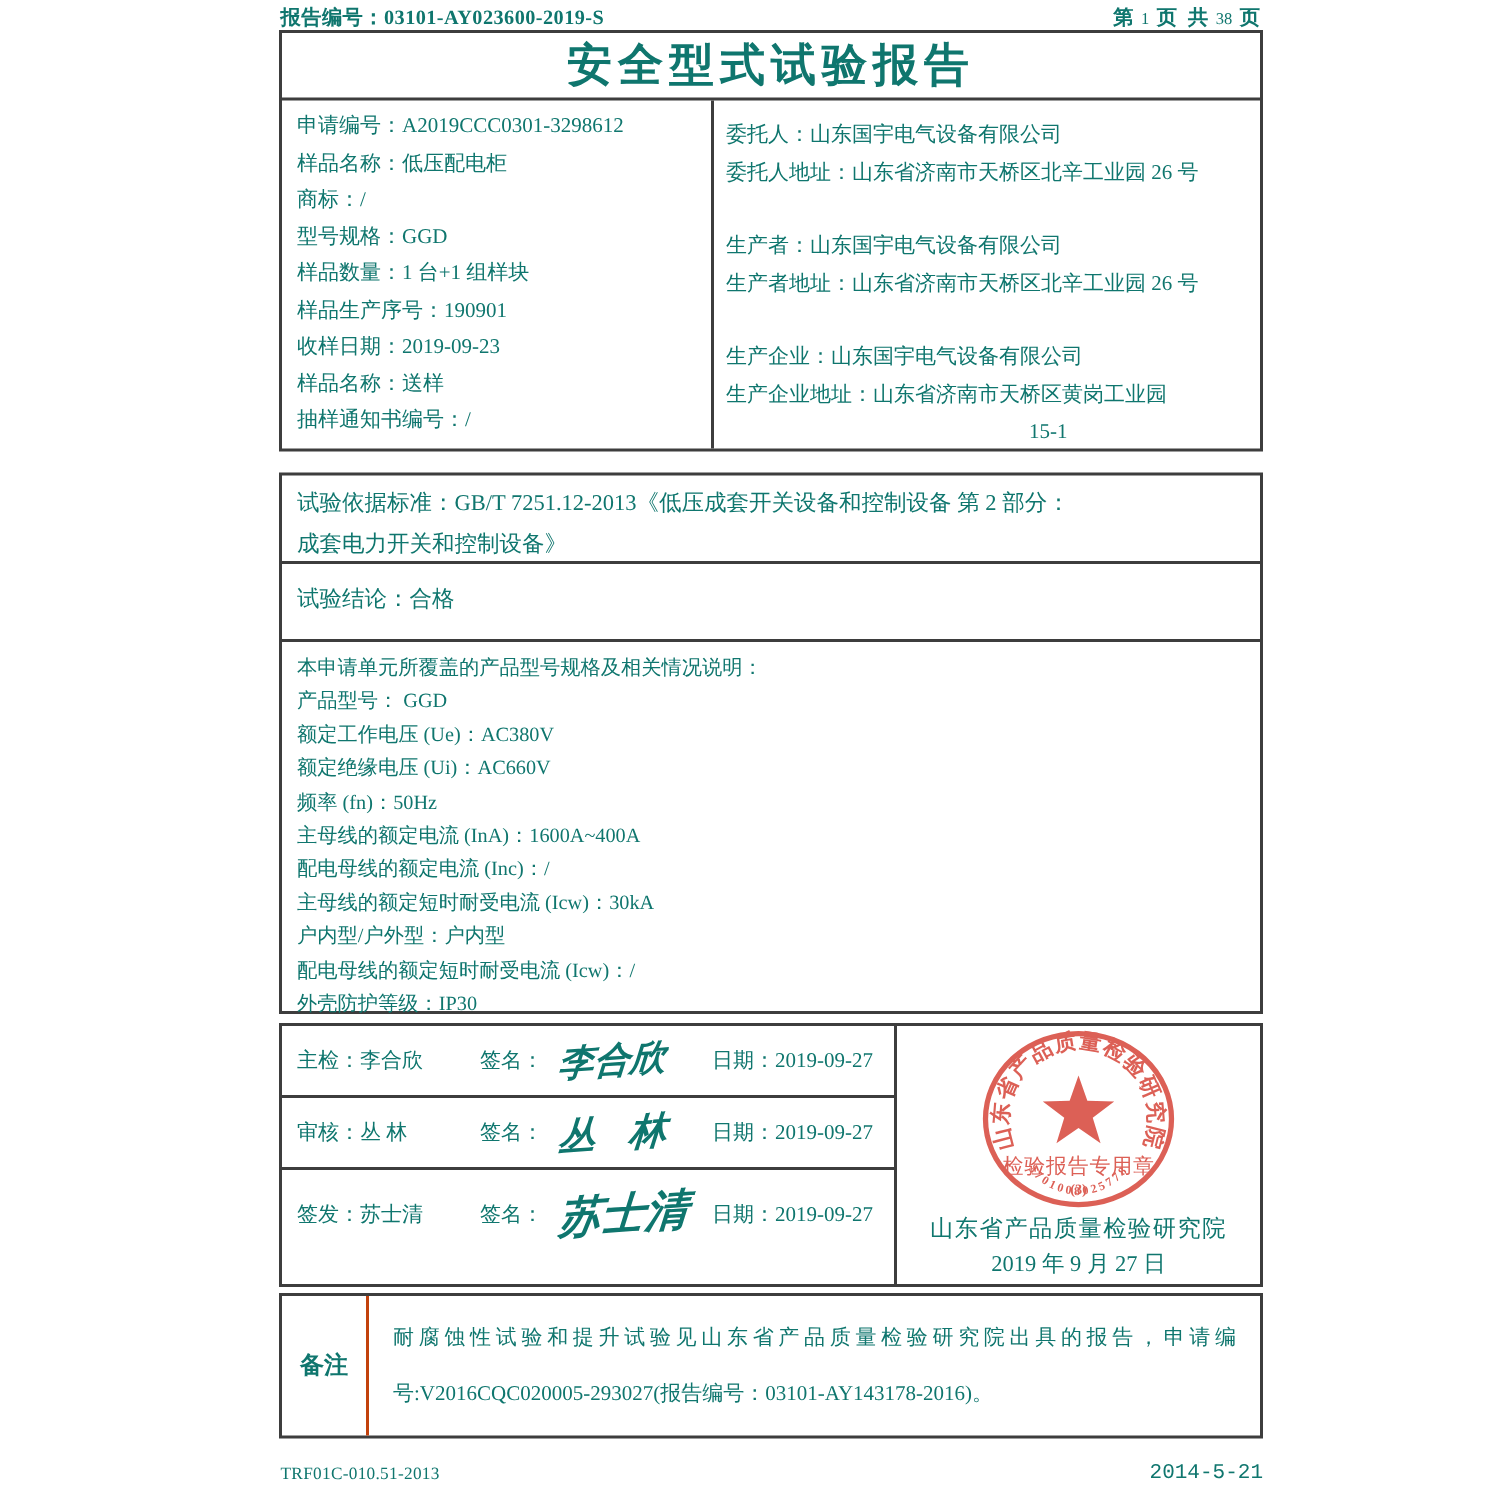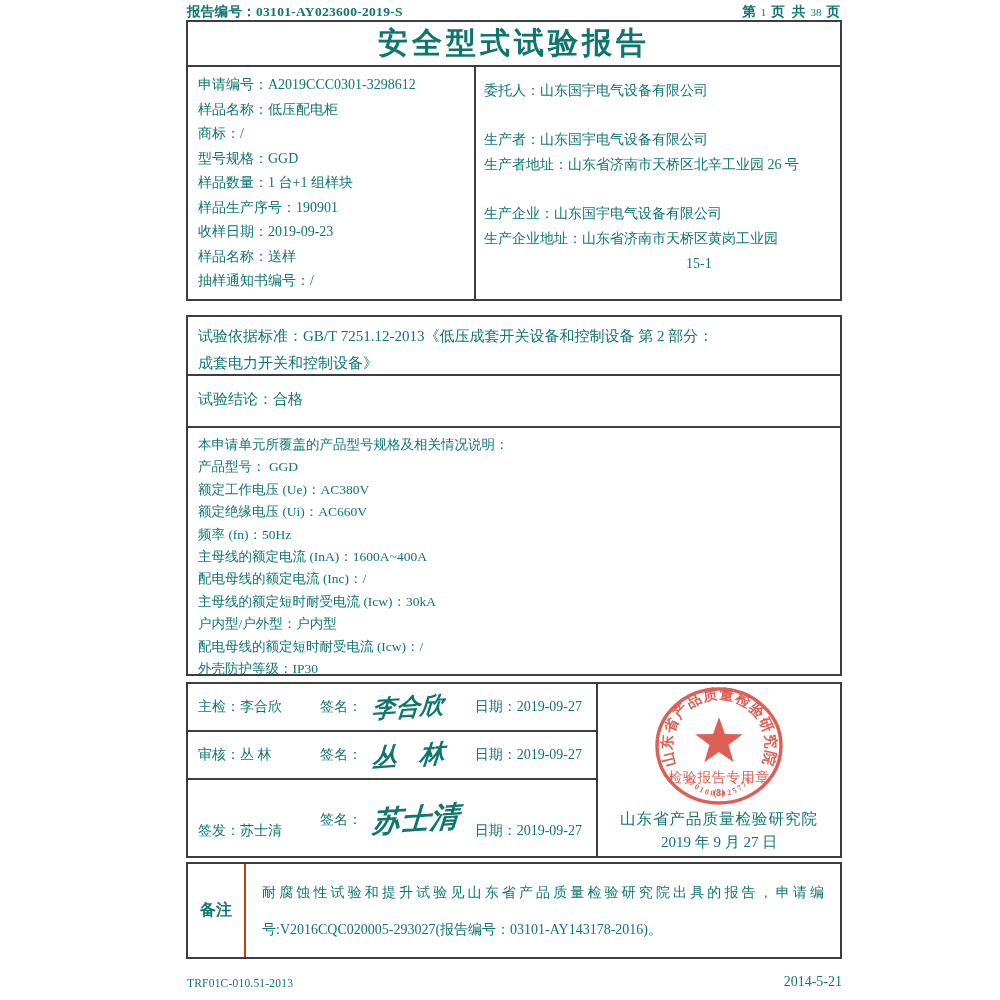--- a/index.html
+++ b/index.html
@@ -26,37 +26,37 @@
   .indent-151 { padding-left:202px; }
   
   .sec2 { position:absolute; left:162px; top:315px; width:656px; border:2px solid #3d3d3d; }
   .std-row { height:59px; border-bottom:2px solid #3d3d3d; padding:6px 10px 0 10px; font-size:15px; line-height:27px; }
   .concl-row { height:52px; border-bottom:2px solid #3d3d3d; padding:14px 10px 0 10px; font-size:15px; }
   .specs-row { height:246px; padding:6px 10px 0 10px; font-size:13.5px; line-height:22.4px; }
   
   .sec3 { position:absolute; left:162px; top:682px; width:656px; height:176px; border:2px solid #3d3d3d; display:flex; }
   .sig-col { width:410px; border-right:2px solid #3d3d3d; display:flex; flex-direction:column; }
   .sig-row { display:flex; align-items:center; height:48px; padding:0 14px 0 10px; border-bottom:2px solid #3d3d3d; font-size:14px; }
-  .sig-row.last { border-bottom:none; flex:1; padding-bottom:16px;align-items:flex-end; }
+  .sig-row.last { border-bottom:none; flex:1; padding-bottom:16px; }
   .sig-role { width:122px; }
   .sig-script-wrap { flex:1; display:flex; align-items:center; }
   .sig-script { font-style:italic; font-weight:bold; transform:rotate(-4deg) skewX(-8deg); margin-left:10px; }
   .s1 { font-size:24px; } .s2 { font-size:25px; letter-spacing:8px; } .s3 { font-size:29px; }
   .sig-date { margin-left:auto; white-space:nowrap; }
   .stamp-col { flex:1; position:relative; }
   .stamp-svg { position:absolute; left:50%; top:1px; transform:translateX(-50%); }
   .stamp-org { position:absolute; bottom:26px; width:100%; text-align:center; font-size:15.5px; letter-spacing:1px; }
   .stamp-date { position:absolute; bottom:4px; width:100%; text-align:center; font-size:15px; }
   
   .sec4 { position:absolute; left:162px; top:862px; width:656px; height:97px; border:2px solid #3d3d3d; display:flex; }
   .remark-label { width:58px; border-right:2px solid #c2410c; display:flex; align-items:center; justify-content:center; font-size:16px;font-weight:bold; }
   .remark-body { flex:1; padding:10px 16px 0 16px; font-size:14px; line-height:37px; text-align:justify; text-align-last:left; }
   
   .ftr-left { position:absolute; left:163px; top:977px; font-size:11.5px; letter-spacing:.2px; }
-  .ftr-right { position:absolute; right:182px; top:974px; font-size:14px; font-family:Liberation Serif, serif; }
+  .ftr-right { position:absolute; right:182px; top:974px; font-size:14px; font-family:Liberation Mono, monospace; }
 </style>
 </head>
 <body>
 
 <div class="page">
 
   <div class="hdr-left">报告编号：03101-AY023600-2019-S</div>
   <div class="hdr-right">
     <span class="w">第</span><span class="num">1</span><span class="w">页</span>
     <span class="w">共</span><span class="num">38</span><span class="w">页</span>
@@ -71,20 +71,21 @@
         <div>商标：/</div>
         <div>型号规格：GGD</div>
         <div>样品数量：1 台+1 组样块</div>
         <div>样品生产序号：190901</div>
         <div>收样日期：2019-09-23</div>
         <div>样品名称：送样</div>
         <div>抽样通知书编号：/</div>
       </div>
       <div class="info-right">
         <div>委托人：山东国宇电气设备有限公司</div>
+        <div>委托人地址：山东省济南市天桥区北辛工业园 26 号</div>
         <div class="grp-gap">生产者：山东国宇电气设备有限公司</div>
         <div>生产者地址：山东省济南市天桥区北辛工业园 26 号</div>
         <div class="grp-gap">生产企业：山东国宇电气设备有限公司</div>
         <div>生产企业地址：山东省济南市天桥区黄岗工业园</div>
         <div class="indent-151">15-1</div>
       </div>
     </div>
   </div>
 
   <div class="sec2">

